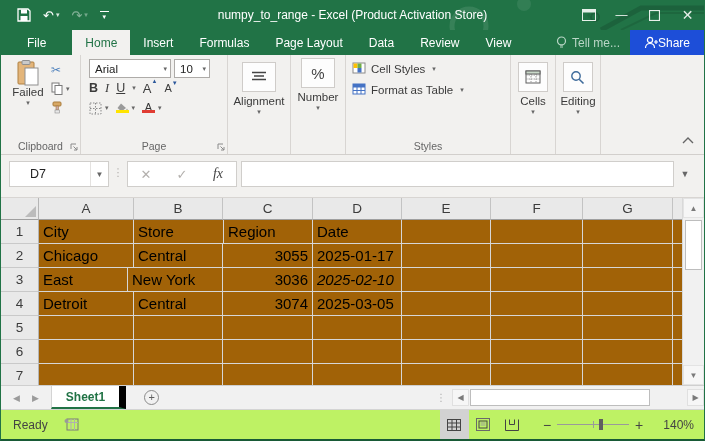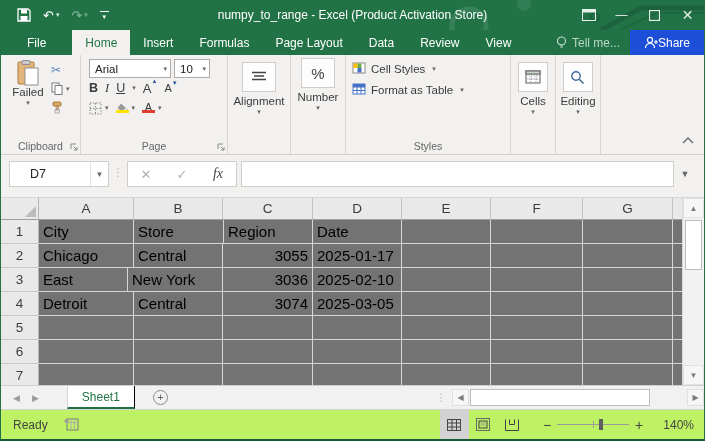--- a/index.html
+++ b/index.html
@@ -111,34 +111,34 @@
   
   .gridwrap{ flex:1; display:flex; background:#fff; overflow:hidden; border-bottom:1px solid #cfcfcf;}
   .gridleft{ flex:1; display:flex; flex-direction:column; overflow:hidden;}
   .colheads{ height:22px; flex:0 0 22px; display:flex;}
   .corner{ width:38px; flex:0 0 38px; background:#e9e9e9; border-right:1px solid #b5b5b5; border-bottom:1px solid #9f9f9f; position:relative;}
   .corner::after{ content:""; position:absolute; right:2px; bottom:2px; border-left:11px solid transparent; border-bottom:11px solid #bcbcbc;}
   .colhead{ background:#e9e9e9; border-right:1px solid #c3c3c3; border-bottom:1px solid #9f9f9f; color:#3c3c3c; font-size:13.5px; display:flex; align-items:center; justify-content:center;}
   .colhead.filler{ flex:1; border-right:none;}
   .grow{ display:flex; height:24px; flex:0 0 24px;}
   .rowhead{ width:38px; flex:0 0 38px; background:#e9e9e9; border-right:1px solid #b5b5b5; border-bottom:1px solid #c9c9c9; color:#3c3c3c; font-size:13.5px; display:flex; align-items:center; justify-content:center;}
-  .cell{ border-right:1px solid #d6d6d6; border-bottom:1px solid #d6d6d6; font-size:15px; color:#000; display:flex; align-items:center; padding:0 4px; white-space:nowrap; overflow:hidden; background:#737373;}
+  .cell{ border-right:1px solid #d6d6d6; border-bottom:1px solid #d6d6d6; font-size:15px; color:#000; display:flex; align-items:center; padding:0 4px; white-space:nowrap; overflow:hidden; background:#a16207;}
   .cell.num{ justify-content:flex-end; }
   .cell.filler{ flex:1; border-right:none;}
 
   
   .vscroll{ width:22px; flex:0 0 22px; background:#f1f1f1; border-left:1px solid #d9d9d9; display:flex; flex-direction:column;}
   .vs-btn{ height:20px; display:flex; align-items:center; justify-content:center; color:#7a7a7a; font-size:8px; border:1px solid #e3e3e3; background:#f6f6f6;}
   .vs-track{ flex:1; position:relative;}
   .vs-thumb{ position:absolute; top:2px; left:2px; right:2px; height:50px; background:#fff; border:1px solid #bdbdbd;}
 
   
   .tabbar{ height:24px; flex:0 0 24px; background:#f1f1f1; border-bottom:1px solid #d4d4d4; display:flex; align-items:stretch;}
   .sheetnav{ display:flex; align-items:center; gap:12px; padding:0 12px; color:#9b9b9b; font-size:9px;}
-  .sheettab{ background:#fff; border-left:1px solid #d4d4d4; border-right:1px solid #000000; border-bottom:2px solid #217346; color:#217346; font-weight:normal; font-size:12px; display:flex; align-items:center; padding:0 14px; margin-right:10px;margin-left:16px;}
+  .sheettab{ background:#fff; border-left:1px solid #d4d4d4; border-right:7px solid #000000; border-bottom:2px solid #217346; color:#217346; font-weight:bold; font-size:12px; display:flex; align-items:center; padding:0 14px; margin-right:10px;}
   .addsheet{ display:flex; align-items:center; padding:0 8px;}
   .addsheet .circ{ width:15px; height:15px; border:1px solid #8a8a8a; border-radius:50%; color:#5f5f5f; font-size:11px; line-height:13px; text-align:center;}
   .hdots{ margin-left:auto; color:#b0b0b0; font-size:10px; display:flex; align-items:center; padding-right:6px;}
   .hscroll{ display:flex; align-items:center; width:252px; }
   .hs-btn{ width:17px; height:17px; background:#f6f6f6; border:1px solid #e0e0e0; color:#7a7a7a; font-size:8px; display:flex; align-items:center; justify-content:center;}
   .hs-track{ flex:1; height:17px; position:relative; background:#f1f1f1;}
   .hs-thumb{ position:absolute; left:1px; top:0; width:180px; height:17px; background:#fff; border:1px solid #bdbdbd;}
 
   
   .statusbar{ height:29px; flex:0 0 29px; background:#bef264; display:flex; align-items:center; font-size:12px; color:#444;}
@@ -466,21 +466,21 @@
             <div class="cell" style="width: 89px; flex: 0 0 89px;"></div>
             <div class="cell" style="width: 92px; flex: 0 0 92px;"></div>
             <div class="cell" style="width: 90px; flex: 0 0 90px;"></div>
             <div class="cell filler"></div>
           </div>
           <div class="grow">
             <div class="rowhead">3</div>
             <div class="cell" style="width: 89px; flex: 0 0 89px;">East</div>
             <div class="cell" style="width: 95px; flex: 0 0 95px;">New York</div>
             <div class="cell num" style="width: 90px; flex: 0 0 90px;">3036</div>
-            <div class="cell" style="width: 89px; flex: 0 0 89px;">2025-02-10</div>
+            <div class="cell" style="width: 89px; flex: 0 0 89px; font-style: italic;">2025-02-10</div>
             <div class="cell" style="width: 89px; flex: 0 0 89px;"></div>
             <div class="cell" style="width: 92px; flex: 0 0 92px;"></div>
             <div class="cell" style="width: 90px; flex: 0 0 90px;"></div>
             <div class="cell filler"></div>
           </div>
           <div class="grow">
             <div class="rowhead">4</div>
             <div class="cell" style="width: 95px; flex: 0 0 95px;">Detroit</div>
             <div class="cell" style="width: 89px; flex: 0 0 89px;">Central</div>
             <div class="cell num" style="width: 90px; flex: 0 0 90px;">3074</div>

